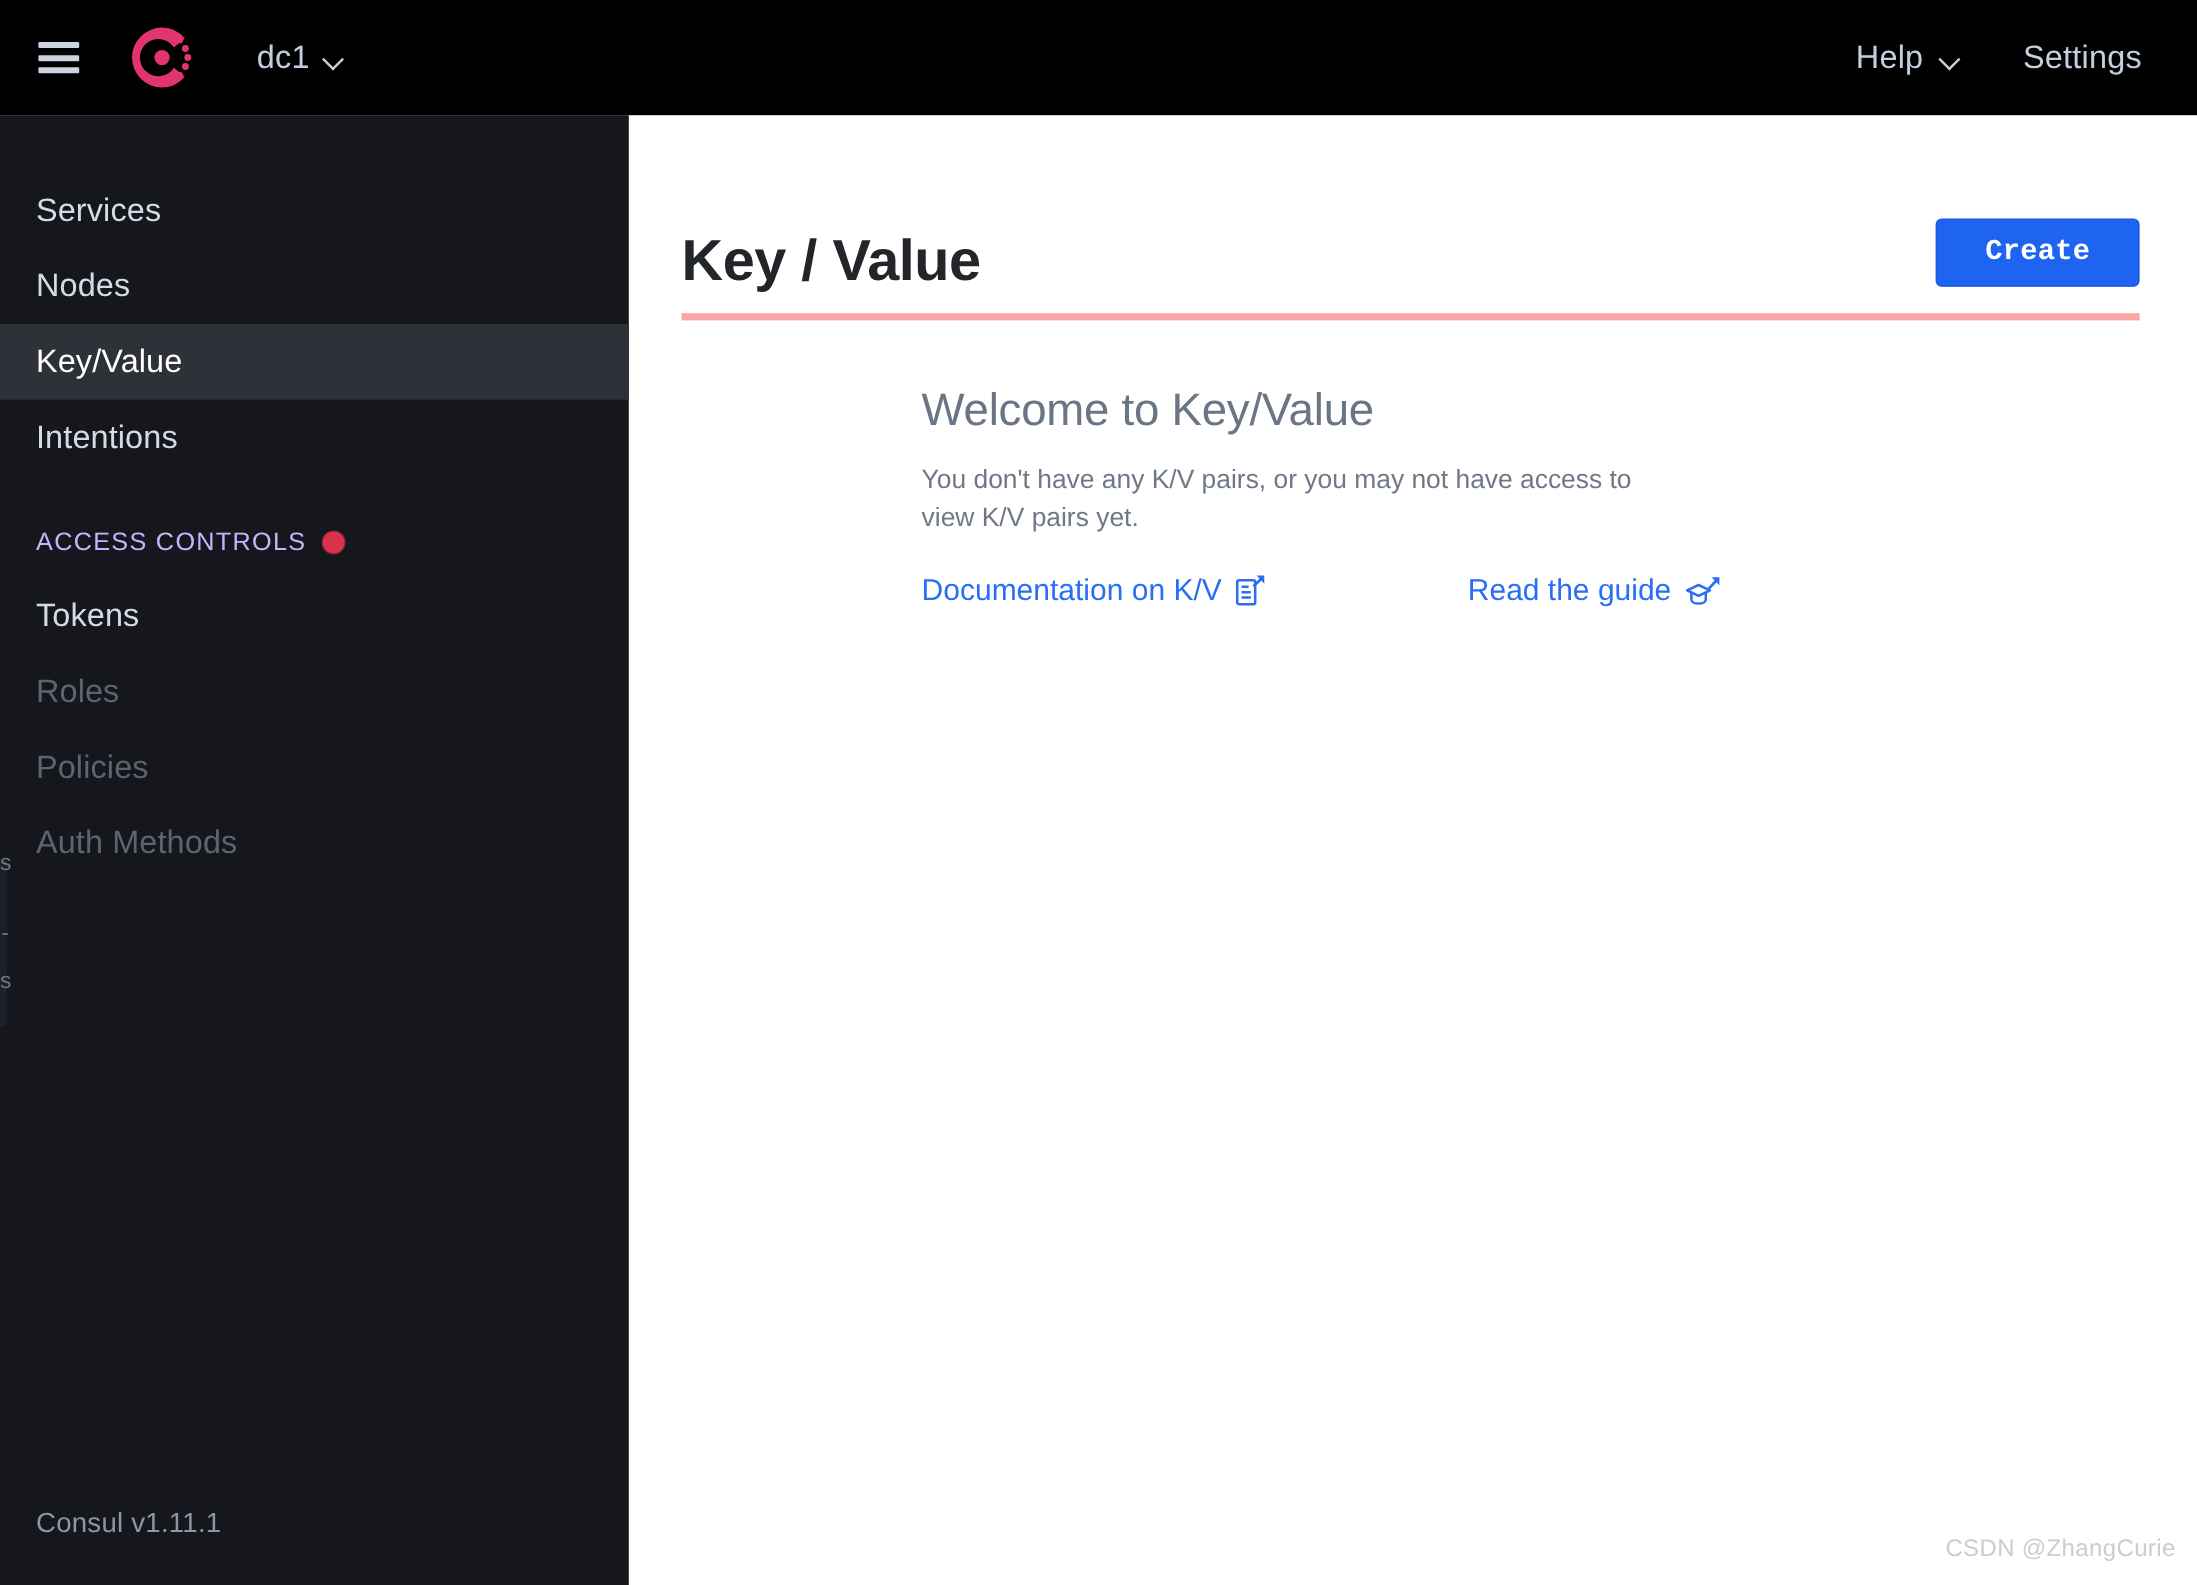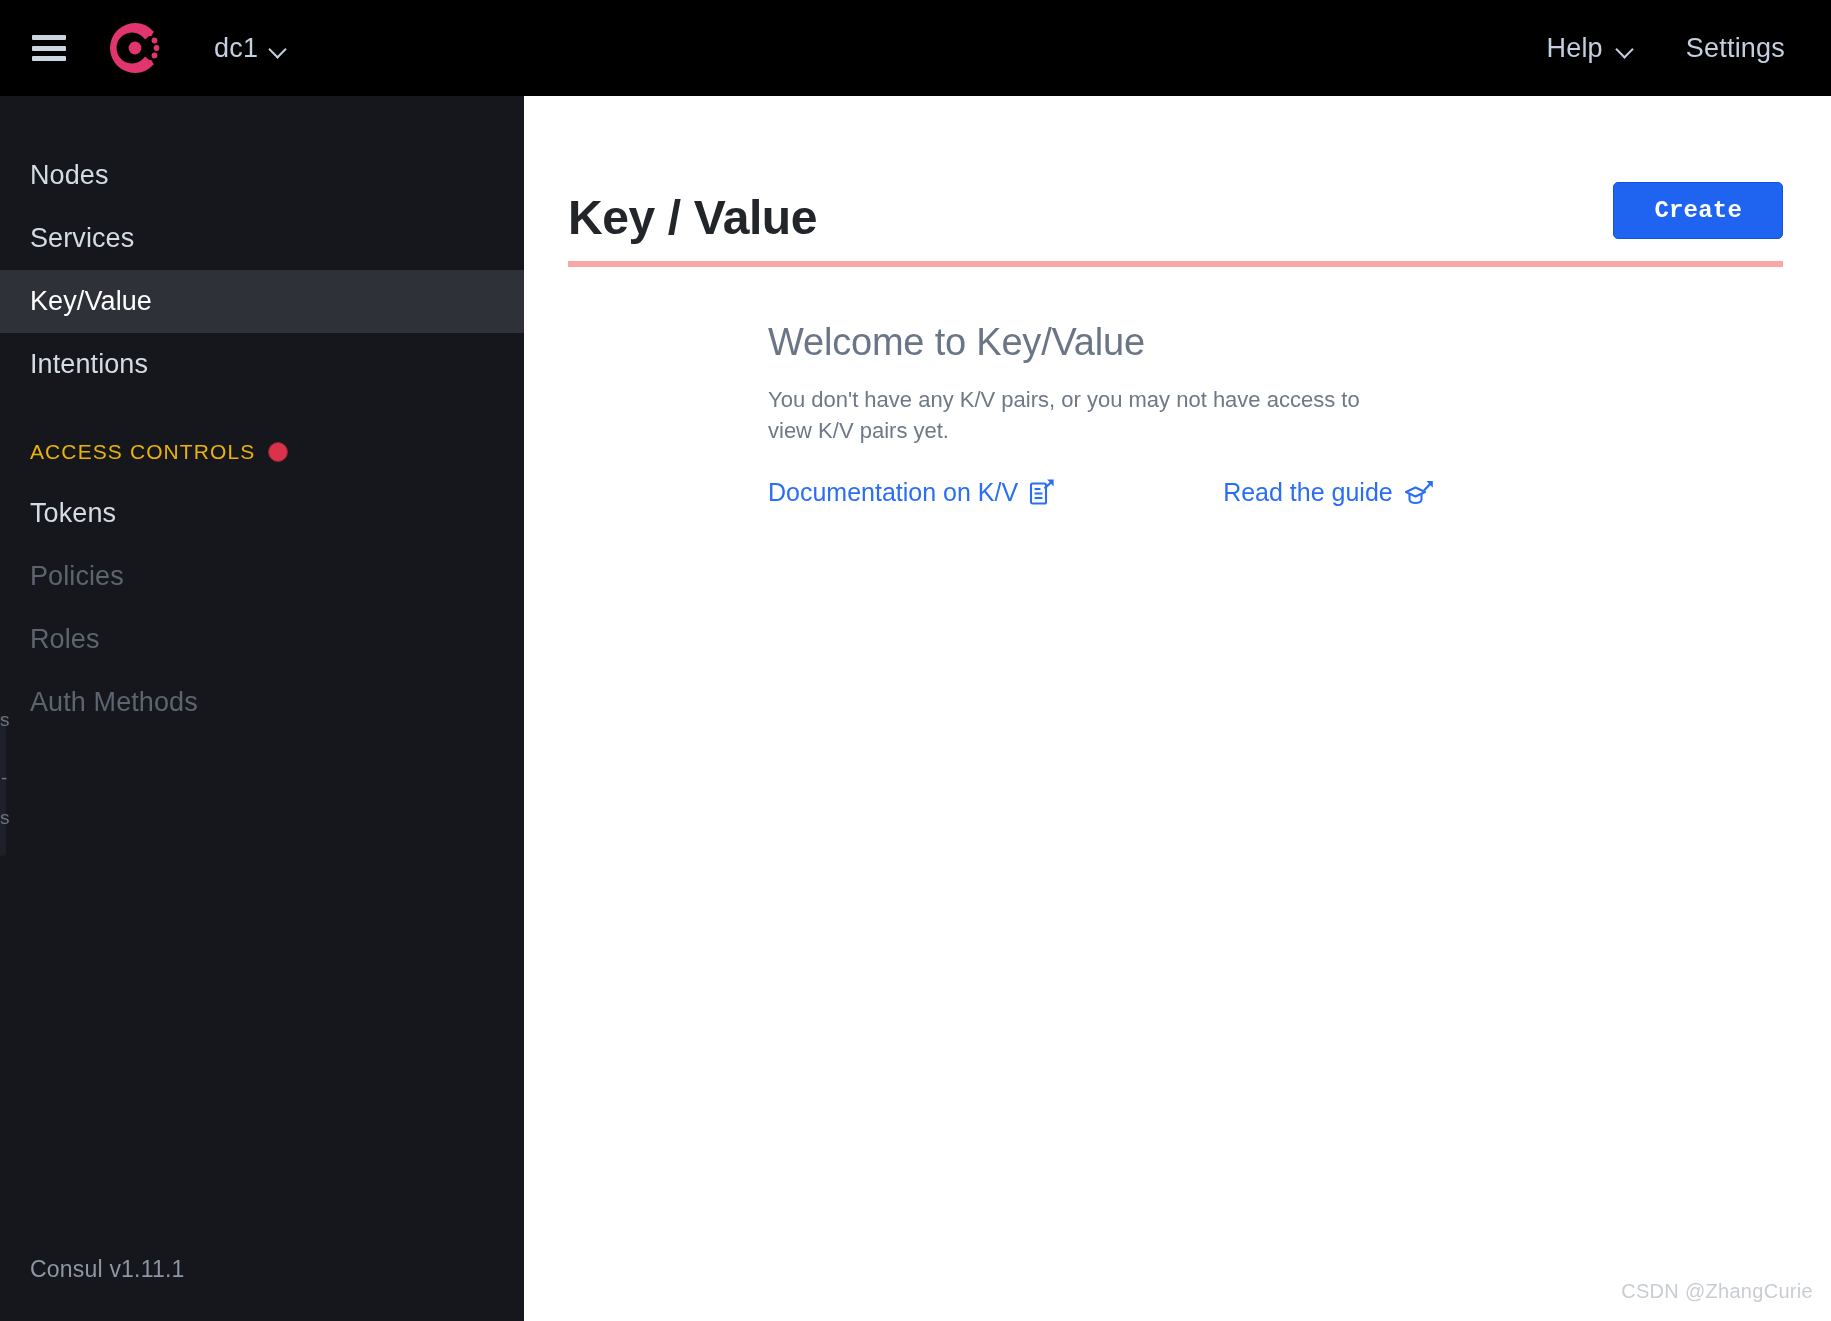--- a/index.html
+++ b/index.html
@@ -135,21 +135,21 @@
   }
 
   .nav-section {
     height: 60px;
     display: flex;
     align-items: center;
     padding-left: 30px;
     margin-top: 26px;
     font-size: 21px;
     letter-spacing: 1.1px;
-    color: #eab308;
+    color: #c4b5fd;
     gap: 13px;
   }
   .badge-dot {
     width: 20px; height: 20px;
     border-radius: 50%;
     background: #d8334a;
     border: 1.5px solid #8f2234;
     display: inline-block;
   }
 
@@ -308,47 +308,47 @@
         <span class="chev"></span>
       </div>
       <span class="header-link">Settings</span>
     </div>
   </div>
 
   <div class="sidebar">
 
     <div class="nav">
       <div class="nav-item">
+        <span>Services</span>
+      </div>
+      <div class="nav-item">
         <span>Nodes</span>
-      </div>
-      <div class="nav-item">
-        <span>Services</span>
       </div>
       <div class="nav-item active">
         <span>Key/Value</span>
       </div>
       <div class="nav-item">
         <span>Intentions</span>
       </div>
     </div>
 
     <div class="nav-section">
       <span>ACCESS CONTROLS</span>
       <span class="badge-dot"></span>
     </div>
 
     <div class="nav" style="padding-top:0">
       <div class="nav-item">
         <span>Tokens</span>
       </div>
       <div class="nav-item disabled">
+        <span>Roles</span>
+      </div>
+      <div class="nav-item disabled">
         <span>Policies</span>
-      </div>
-      <div class="nav-item disabled">
-        <span>Roles</span>
       </div>
       <div class="nav-item disabled">
         <span>Auth Methods</span>
       </div>
     </div>
 
     <div class="ghost-panel">
       
     </div>
     <div class="ghost-text" style="left:0px; top:614px;">s</div>

